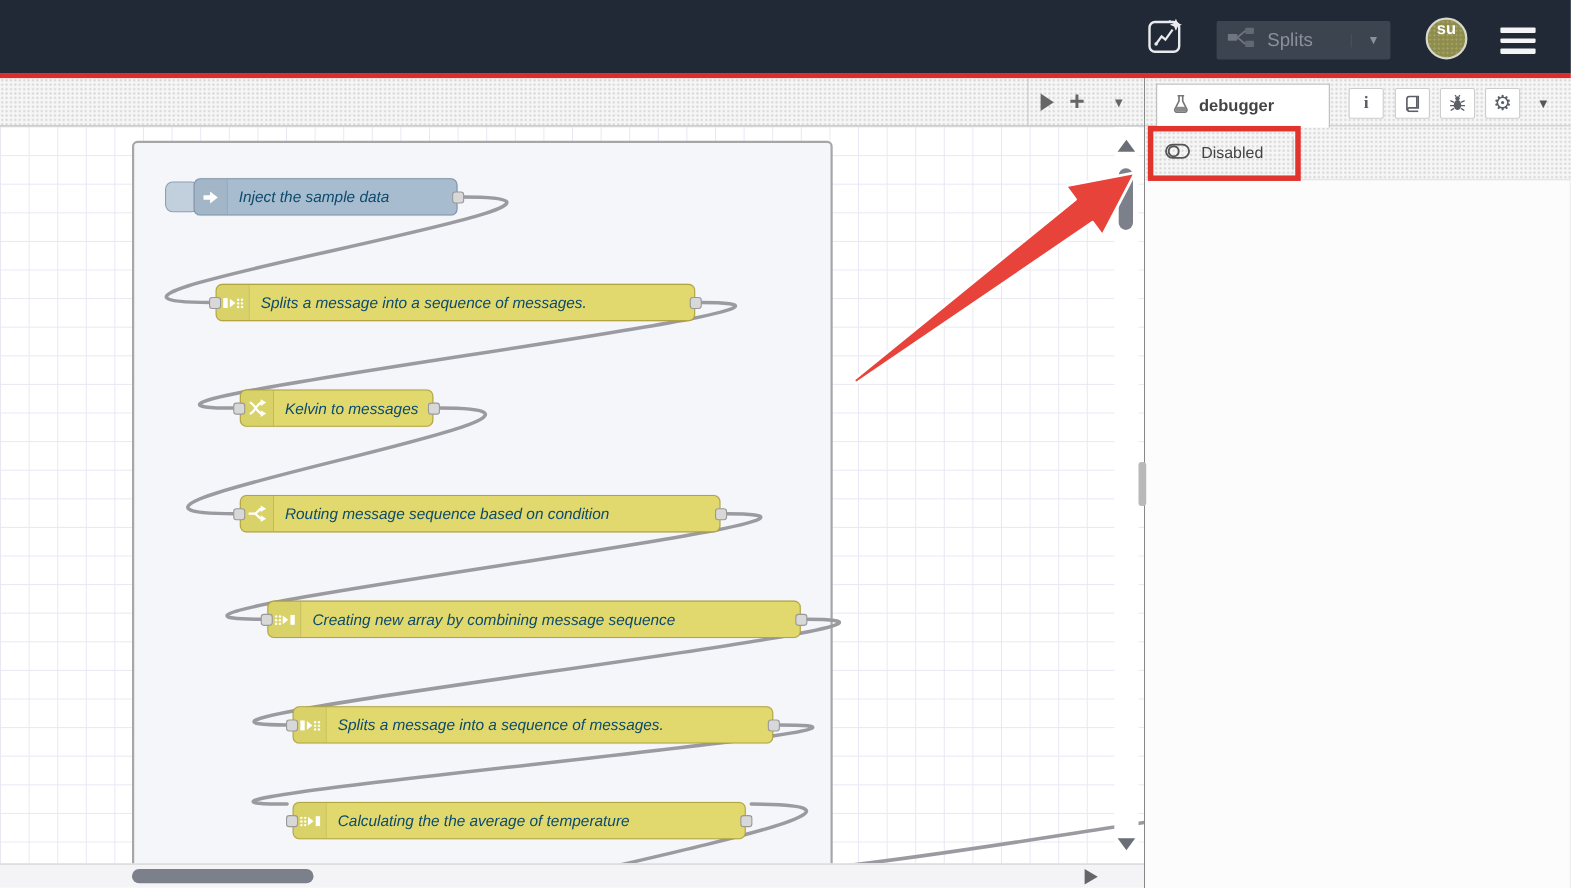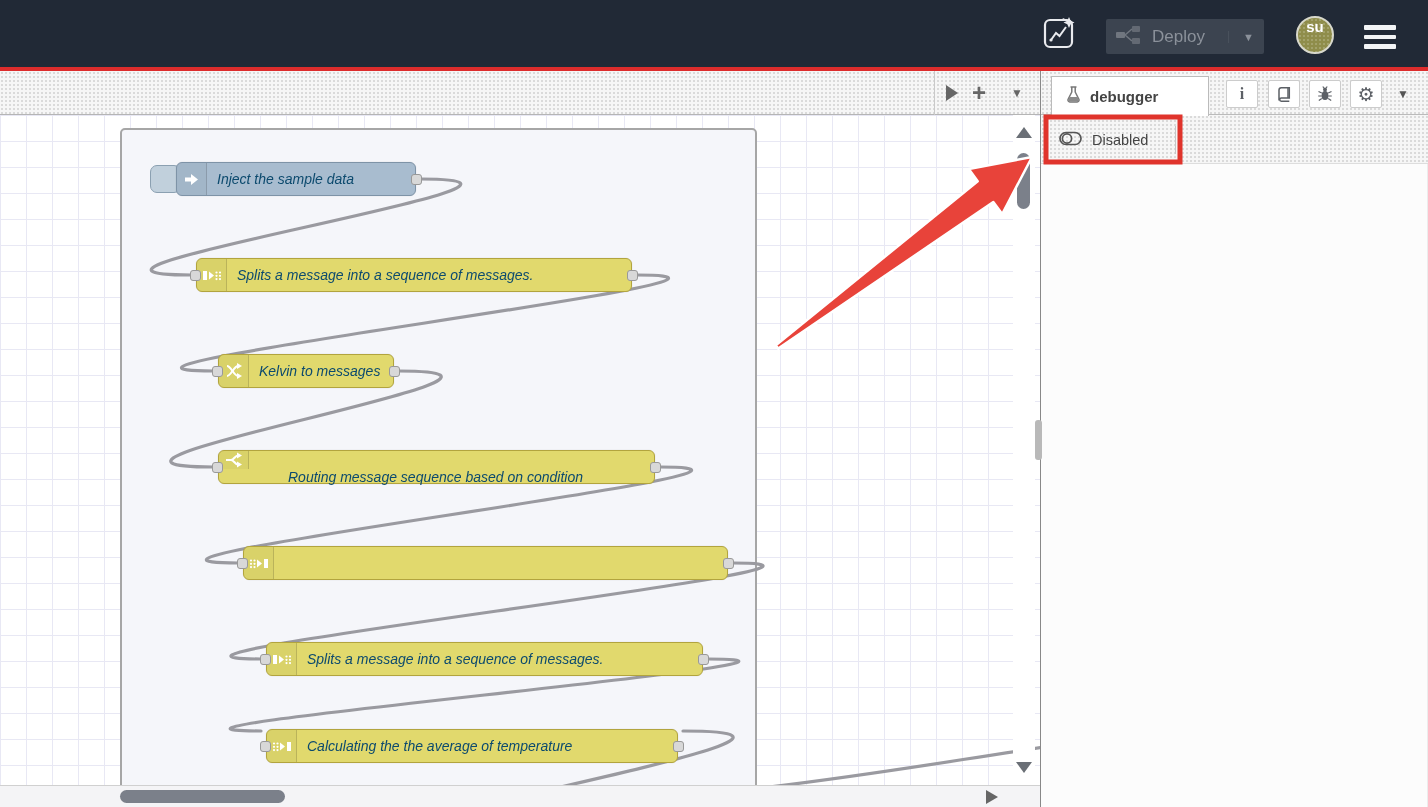--- a/index.html
+++ b/index.html
@@ -127,21 +127,21 @@
   </div>
   <div id="deploy-btn">
     <span>
       <svg width="24" height="18" viewBox="0 0 24 18">
         <rect x="0" y="6" width="9" height="6" rx="1" fill="#70767f"></rect>
         <rect x="16" y="0" width="8" height="6" rx="1" fill="#70767f" opacity="0.75"></rect>
         <rect x="16" y="12" width="8" height="6" rx="1" fill="#70767f" opacity="0.75"></rect>
         <path d="M9,9 L16,3 M9,9 L16,15" stroke="#70767f" stroke-width="1.6" fill="none"></path>
       </svg>
     </span>
-    <span class="dlabel">Deploy</span>
+    <span class="dlabel">Splits</span>
     <span id="deploy-caret">▼</span>
   </div>
   <div id="avatar">
     <span>su</span>
   </div>
   <div id="hamburger">
     <div></div>
       <div></div>
       <div></div>
   </div>
@@ -211,21 +211,21 @@
         <path d="M12,1 l5,3 -5,3 z" fill="#fff"></path>
         <path d="M2,4 C6,4 9,14 13,14" fill="none" stroke="#fff" stroke-width="2.1"></path>
         <path d="M12,11 l5,3 -5,3 z" fill="#fff"></path>
       </svg>
     </div>
     <span class="nlabel">Kelvin to messages</span>
     <div class="port" style="left:-7px; top:11px;"></div>
     <div class="port" style="left:170px; top:11px;"></div>
   </div>
 
-  <div class="node yellow" style="left:218px; top:335px; width:437px;flex-direction:column;">
+  <div class="node yellow" style="left:218px; top:335px; width:437px;">
     <div class="icon-region">
       <svg width="18" height="18" viewBox="0 0 18 18">
         <path d="M1,9 h5 C9,9 10,4.5 13,4.5 M6,9 C9,9 10,13.5 13,13.5" fill="none" stroke="#fff" stroke-width="2.1"></path>
         <path d="M12,1.5 l5,3 -5,3 z" fill="#fff"></path>
         <path d="M12,10.5 l5,3 -5,3 z" fill="#fff"></path>
       </svg>
     </div>
     <span class="nlabel">Routing message sequence based on condition</span>
     <div class="port" style="left:-7px; top:11px;"></div>
     <div class="port" style="left:431px; top:11px;"></div>
@@ -239,20 +239,21 @@
             <circle cx="5.5" cy="5.5" r="1.1"></circle>
         <circle cx="2" cy="8.8" r="1.1"></circle>
             <circle cx="5.5" cy="8.8" r="1.1"></circle>
         <circle cx="2" cy="12.1" r="1.1"></circle>
             <circle cx="5.5" cy="12.1" r="1.1"></circle>
           </g>
         <path d="M8,4.5 l5,4 -5,4 z" fill="#fff"></path>
         <rect x="15" y="4" width="4" height="9" fill="#fff"></rect>
       </svg>
     </div>
+    <span class="nlabel">Creating new array by combining message sequence</span>
     <div class="port" style="left:-7px; top:11px;"></div>
     <div class="port" style="left:479px; top:11px;"></div>
   </div>
 
   <div class="node yellow" style="left:266px; top:527px; width:437px;">
     <div class="icon-region">
       <svg width="20" height="17" viewBox="0 0 20 17">
         <rect x="1" y="4" width="4" height="9" fill="#fff"></rect>
         <path d="M7,4.5 l5,4 -5,4 z" fill="#fff"></path>
         <g fill="#fff">

